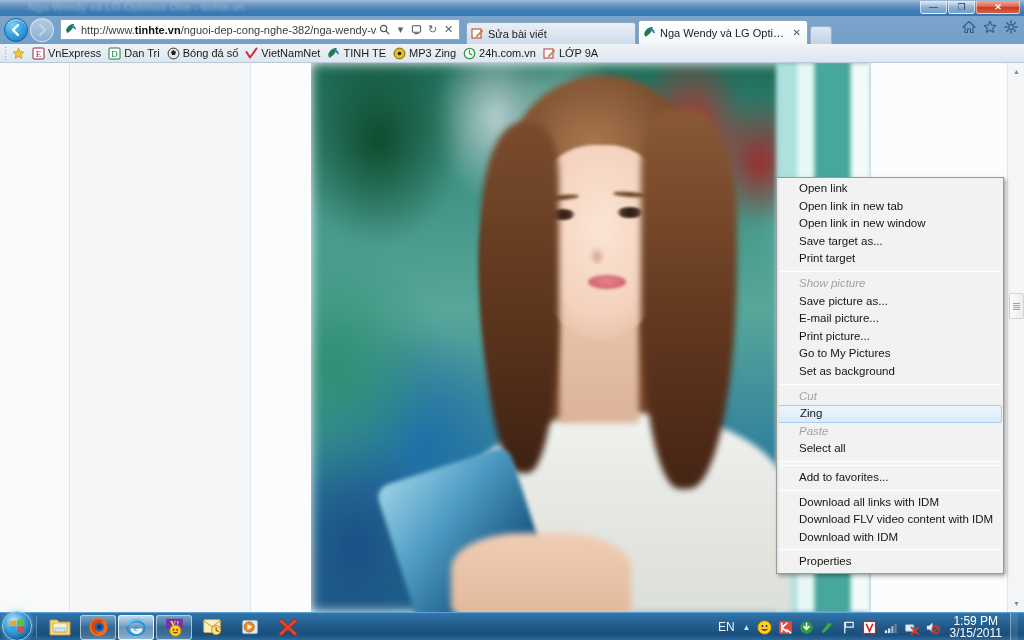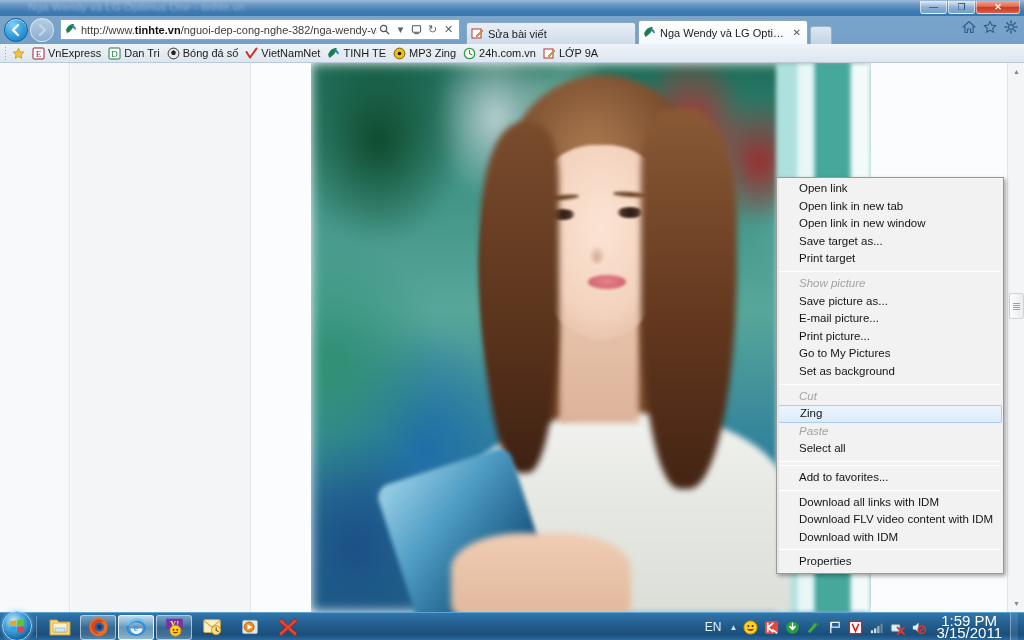--- a/index.html
+++ b/index.html
@@ -349,21 +349,21 @@
   }
 
   .tray {
     position: absolute; right: 0; top: 0; height: 28px;
     display: flex; align-items: center; gap: 6px; padding-right: 6px;
   }
   .tray-lang { font-size: 12px; color: #e8f2fa; padding: 0 2px; }
   .tray-up { font-size: 8px; color: #cfe4f5; }
   .tray-ico { width: 15px; height: 15px; display: block; }
   .tray-clock {
-    text-align: center; color: #ffffff; font-size: 15px; line-height: 12px;
+    text-align: center; color: #ffffff; font-size: 12px; line-height: 12px;
     padding-left: 4px; padding-right: 2px;
   }
   .show-desktop { width: 8px; height: 28px; background: rgba(255,255,255,.10);
     border-left: 1px solid rgba(255,255,255,.35); }
 </style>
 </head>
 <body>
 
 <div id="root">
 

